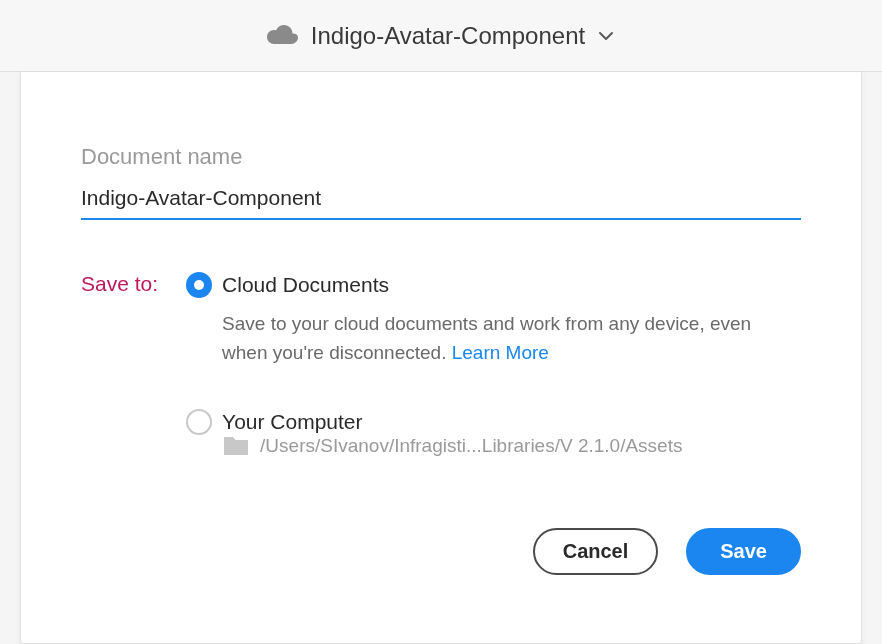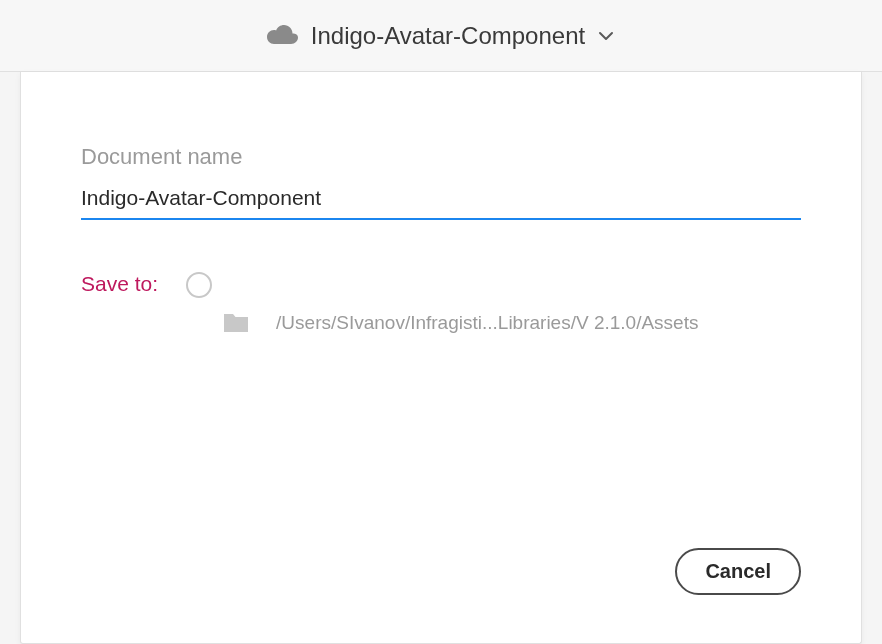--- a/index.html
+++ b/index.html
@@ -124,37 +124,36 @@
       line-height: 1.5;
       max-width: 560px;
     }
     .learn-more {
       color: #1b86ef;
       cursor: pointer;
     }
     .path-row {
       display: flex;
       align-items: center;
-      gap: 26px;
-      margin-top: 14px;
+      gap: 10px;
       margin-left: 36px;
     }
     .folder-icon {
       width: 28px;
       height: 22px;
       display: inline-block;
     }
     .path-text {
       font-size: 19px;
       color: #9a9a9a;
     }
     .buttons {
       position: absolute;
       right: 60px;
-      bottom: 48px;
+      bottom: 68px;
       display: flex;
       gap: 28px;
     }
     .btn {
       border-radius: 24px;
       font-size: 20px;
       font-weight: 600;
       padding: 10px 28px;
       cursor: pointer;
       font-family: inherit;
@@ -189,34 +188,45 @@
 </div>
 
 <div class="dialog">
   <div class="field-label">Document name</div>
   <input type="text" class="text-input" value="Indigo-Avatar-Component" style="">
 
   <div class="save-section">
     <div class="save-to-label">Save to:</div>
     <div class="options">
 
+      <div class="option">
+        <div class="option-header">
+          <div class="radio selected"></div>
+          <div class="option-title">Cloud Documents</div>
+        </div>
+        <div class="option-desc">
+          <span>Save to your cloud documents and work from any device, even when you're disconnected. </span><span class="learn-more">Learn More</span>
+        </div>
+      </div>
 
       <div class="option">
         <div class="option-header">
           <div class="radio"></div>
+          <div class="option-title">Your Computer</div>
         </div>
         <div class="path-row">
           <span class="folder-icon">
             <svg viewBox="0 0 28 22" width="28" height="22">
               <path d="M 2 2 L 11 2 L 13.5 5 L 26 5 L 26 20 L 2 20 Z" fill="#c8c8c8"></path>
             </svg>
           </span>
           <span class="path-text">/Users/SIvanov/Infragisti...Libraries/V 2.1.0/Assets</span>
         </div>
       </div>
 
     </div>
   </div>
 
   <div class="buttons">
     <button class="btn btn-cancel">Cancel</button>
+    <button class="btn btn-save">Save</button>
   </div>
 </div>
 
 </body></html>

